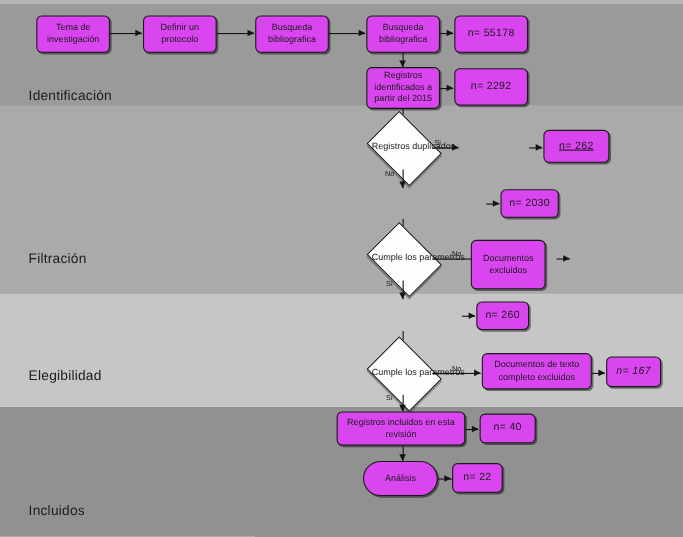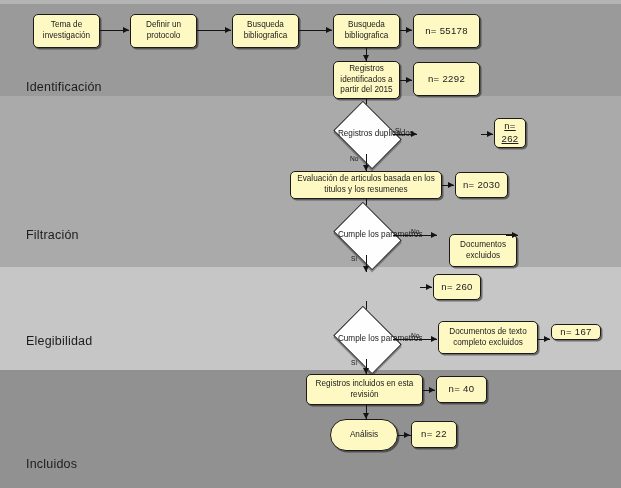--- a/index.html
+++ b/index.html
@@ -26,21 +26,21 @@
     font-size:12.5px;
     color:#1c1c1c;
     letter-spacing:.2px;
     white-space:nowrap;
   }
 
   
   .node{
     position:absolute;
     box-sizing:border-box;
-    background:#fef9c3;
+    background:#d946ef;
     border:1.6px solid #1a1a1a;
     border-radius:5px;
     box-shadow:1.5px 1.5px 0 rgba(0,0,0,.45);
     display:flex;align-items:center;justify-content:center;
     text-align:center;
     font-size:8.2px;
     line-height:1.32;
     color:#1a1a1a;
     padding:1px 3px;
   }
@@ -149,46 +149,45 @@
   </div>
 
   <div class="edge-label" style="left:395px;top:127px;">Si</div>
   <div class="conn h" style="left:393px;top:134px;width:24px;"></div>
   <div class="arrowR" style="left:411px;top:131px;"></div>
 
 
   <div class="conn h" style="left:481px;top:134px;width:12px;"></div>
   <div class="arrowR" style="left:487px;top:131px;"></div>
 
-  <div class="node n-val" style="left:494px;top:118px;width:32px;height:30px;text-decoration:underline;">n= 262</div>
+  <div class="node n-val" style="left:494px;top:118px;width:60px;height:30px;text-decoration:underline;">n= 262</div>
 
   <div class="edge-label" style="left:350px;top:155px;">No</div>
   <div class="conn v" style="left:366px;top:154px;height:17px;"></div>
   <div class="arrowD" style="left:363px;top:165px;"></div>
 
-  <div class="node" style="left:290px;top:171px;width:152px;height:28px;">Evaluación de articulos basada en los titulos y los resumenes</div>
 
   <div class="conn h" style="left:442px;top:185px;width:12px;"></div>
   <div class="arrowR" style="left:448px;top:182px;"></div>
 
   <div class="node n-val" style="left:455px;top:172px;width:53px;height:26px;">n= 2030</div>
 
   <div class="conn v" style="left:366px;top:199px;height:16px;"></div>
   <div class="arrowD" style="left:363px;top:209px;"></div>
 
   <div class="diamond" style="left:340px;top:215px;width:53px;height:40px;">
     <div class="dshape"></div>
     <div class="dtext">Cumple los parametros</div>
   </div>
 
   <div class="edge-label" style="left:411px;top:228px;">No</div>
   <div class="conn h" style="left:393px;top:235px;width:44px;"></div>
   <div class="arrowR" style="left:431px;top:232px;"></div>
 
-  <div class="node" style="left:449px;top:218px;width:68px;height:33px;margin-top:16px;">Documentos excluidos</div>
+  <div class="node" style="left:428px;top:218px;width:68px;height:45px;">Documentos excluidos</div>
 
   <div class="conn h" style="left:506px;top:235px;width:12px;"></div>
   <div class="arrowR" style="left:512px;top:232px;"></div>
 
 
   <div class="edge-label" style="left:351px;top:255px;">Si</div>
   <div class="conn v" style="left:366px;top:255px;height:17px;"></div>
   <div class="arrowD" style="left:363px;top:266px;"></div>
 
 
@@ -207,21 +206,21 @@
 
   <div class="edge-label" style="left:411px;top:332px;">No</div>
   <div class="conn h" style="left:393px;top:339px;width:44px;"></div>
   <div class="arrowR" style="left:431px;top:336px;"></div>
 
   <div class="node" style="left:438px;top:321px;width:100px;height:33px;">Documentos de texto completo excluidos</div>
 
   <div class="conn h" style="left:538px;top:339px;width:12px;"></div>
   <div class="arrowR" style="left:544px;top:336px;"></div>
 
-  <div class="node n-val" style="left:551px;top:324px;width:50px;height:16px;">n= 167</div>
+  <div class="node n-val" style="left:551px;top:324px;width:50px;height:28px;font-style:italic;">n= 167</div>
 
   <div class="edge-label" style="left:351px;top:359px;">Si</div>
   <div class="conn v" style="left:366px;top:359px;height:15px;"></div>
   <div class="arrowD" style="left:363px;top:368px;"></div>
 
   <div class="node" style="left:306px;top:374px;width:117px;height:31px;">Registros incluidos en esta revisión</div>
 
   <div class="conn h" style="left:423px;top:390px;width:12px;"></div>
   <div class="arrowR" style="left:429px;top:387px;"></div>
 

